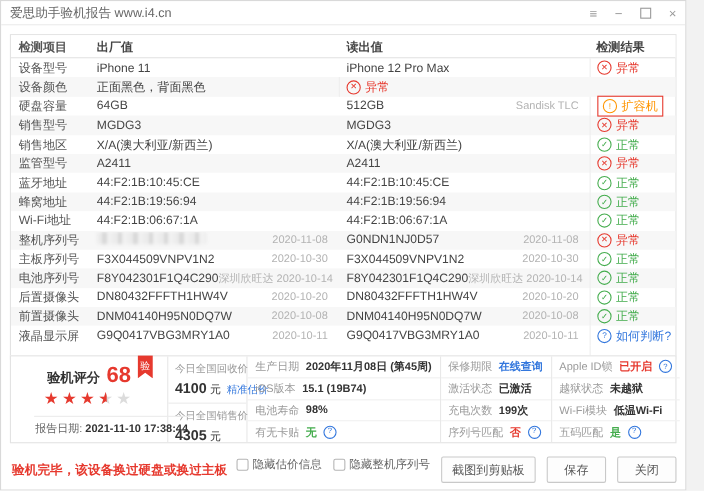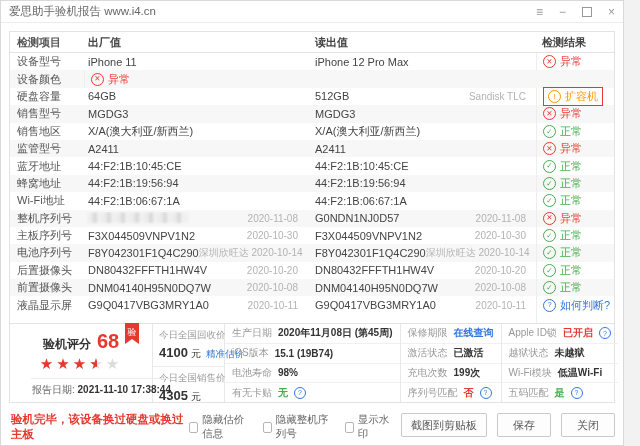--- a/index.html
+++ b/index.html
@@ -128,20 +128,24 @@
       </div>
       <div class="c-result">
         <span class="res st-bad">
           <i class="ri">✕</i>
           <span>异常</span>
         </span>
       </div>
     </div>
         <div class="trow alt">
       <div class="c-label">设备颜色</div>
+      <div class="c-factory">
+        <span>正面黑色，背面黑色</span>
+        <span class="extra"></span>
+      </div>
       <div class="c-result">
         <span class="res st-bad">
           <i class="ri">✕</i>
           <span>异常</span>
         </span>
       </div>
     </div>
         <div class="trow">
       <div class="c-label">硬盘容量</div>
       <div class="c-factory">
@@ -475,23 +479,19 @@
     <span class="fmsg">验机完毕，该设备换过硬盘或换过主板</span>
     <div class="fctrls">
       <span class="cbwrap">
         <span class="cbox"></span>
         <span>隐藏估价信息</span>
       </span>
       <span class="cbwrap">
         <span class="cbox"></span>
         <span>隐藏整机序列号</span>
       </span>
-      <span class="cbwrap">
-        <span class="cbox"></span>
-        <span>显示水印</span>
-      </span>
       <button class="btn">截图到剪贴板</button>
       <button class="btn wide">保存</button>
       <button class="btn wide">关闭</button>
     </div>
   </div>
 
 </div>
 
 </body></html>

